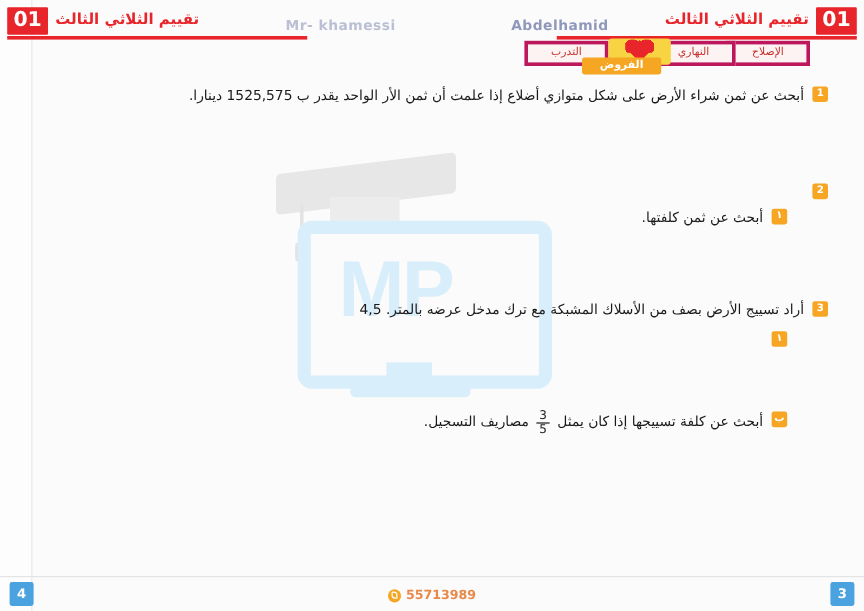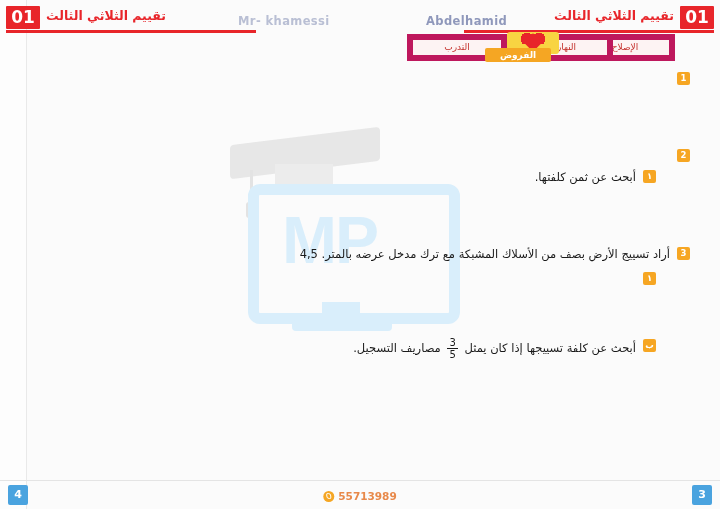--- a/index.html
+++ b/index.html
@@ -102,23 +102,23 @@
     direction: rtl;
   }
   .tab {
     position: absolute;
     top: 0;
     height: 15px;
     line-height: 15px;
     font-size: 9px;
     color: #c4302b;
     text-align: center;
-    border: 6px solid #be185d;
+    border: 3px solid #be185d;
     background: #fdf3f3;
-    padding: 0 18px;
+    padding: 0 6px;
     white-space: nowrap;
   }
   .tab.t1 { right: 0px;  width: 52px; }
   .tab.t2 { right: 62px; width: 52px; }
   .tab.t3 { right: 168px; width: 52px; }
   .tab-active {
     position: absolute;
     top: 14px;
     right: 124px;
     width: 66px;
@@ -387,20 +387,21 @@
     <div class="wm-monitor"></div>
     <div class="wm-mp">MP</div>
     <div class="wm-stand"></div>
     <div class="wm-base"></div>
   </div>
 
   <div class="content">
 
     <div class="q blk1">
       <div class="q-num">1</div>
+      <div class="q-text">أبحث عن ثمن شراء الأرض على شكل متوازي أضلاع إذا علمت أن ثمن الأر الواحد يقدر ب 1525,575 دينارا.</div>
     </div>
 
     <div class="q blk2">
       <div class="q-num">2</div>
     </div>
     <div class="q sub">
       <div class="q-num alpha">١</div>
       <div class="q-text">أبحث عن ثمن كلفتها.</div>
     </div>
 

